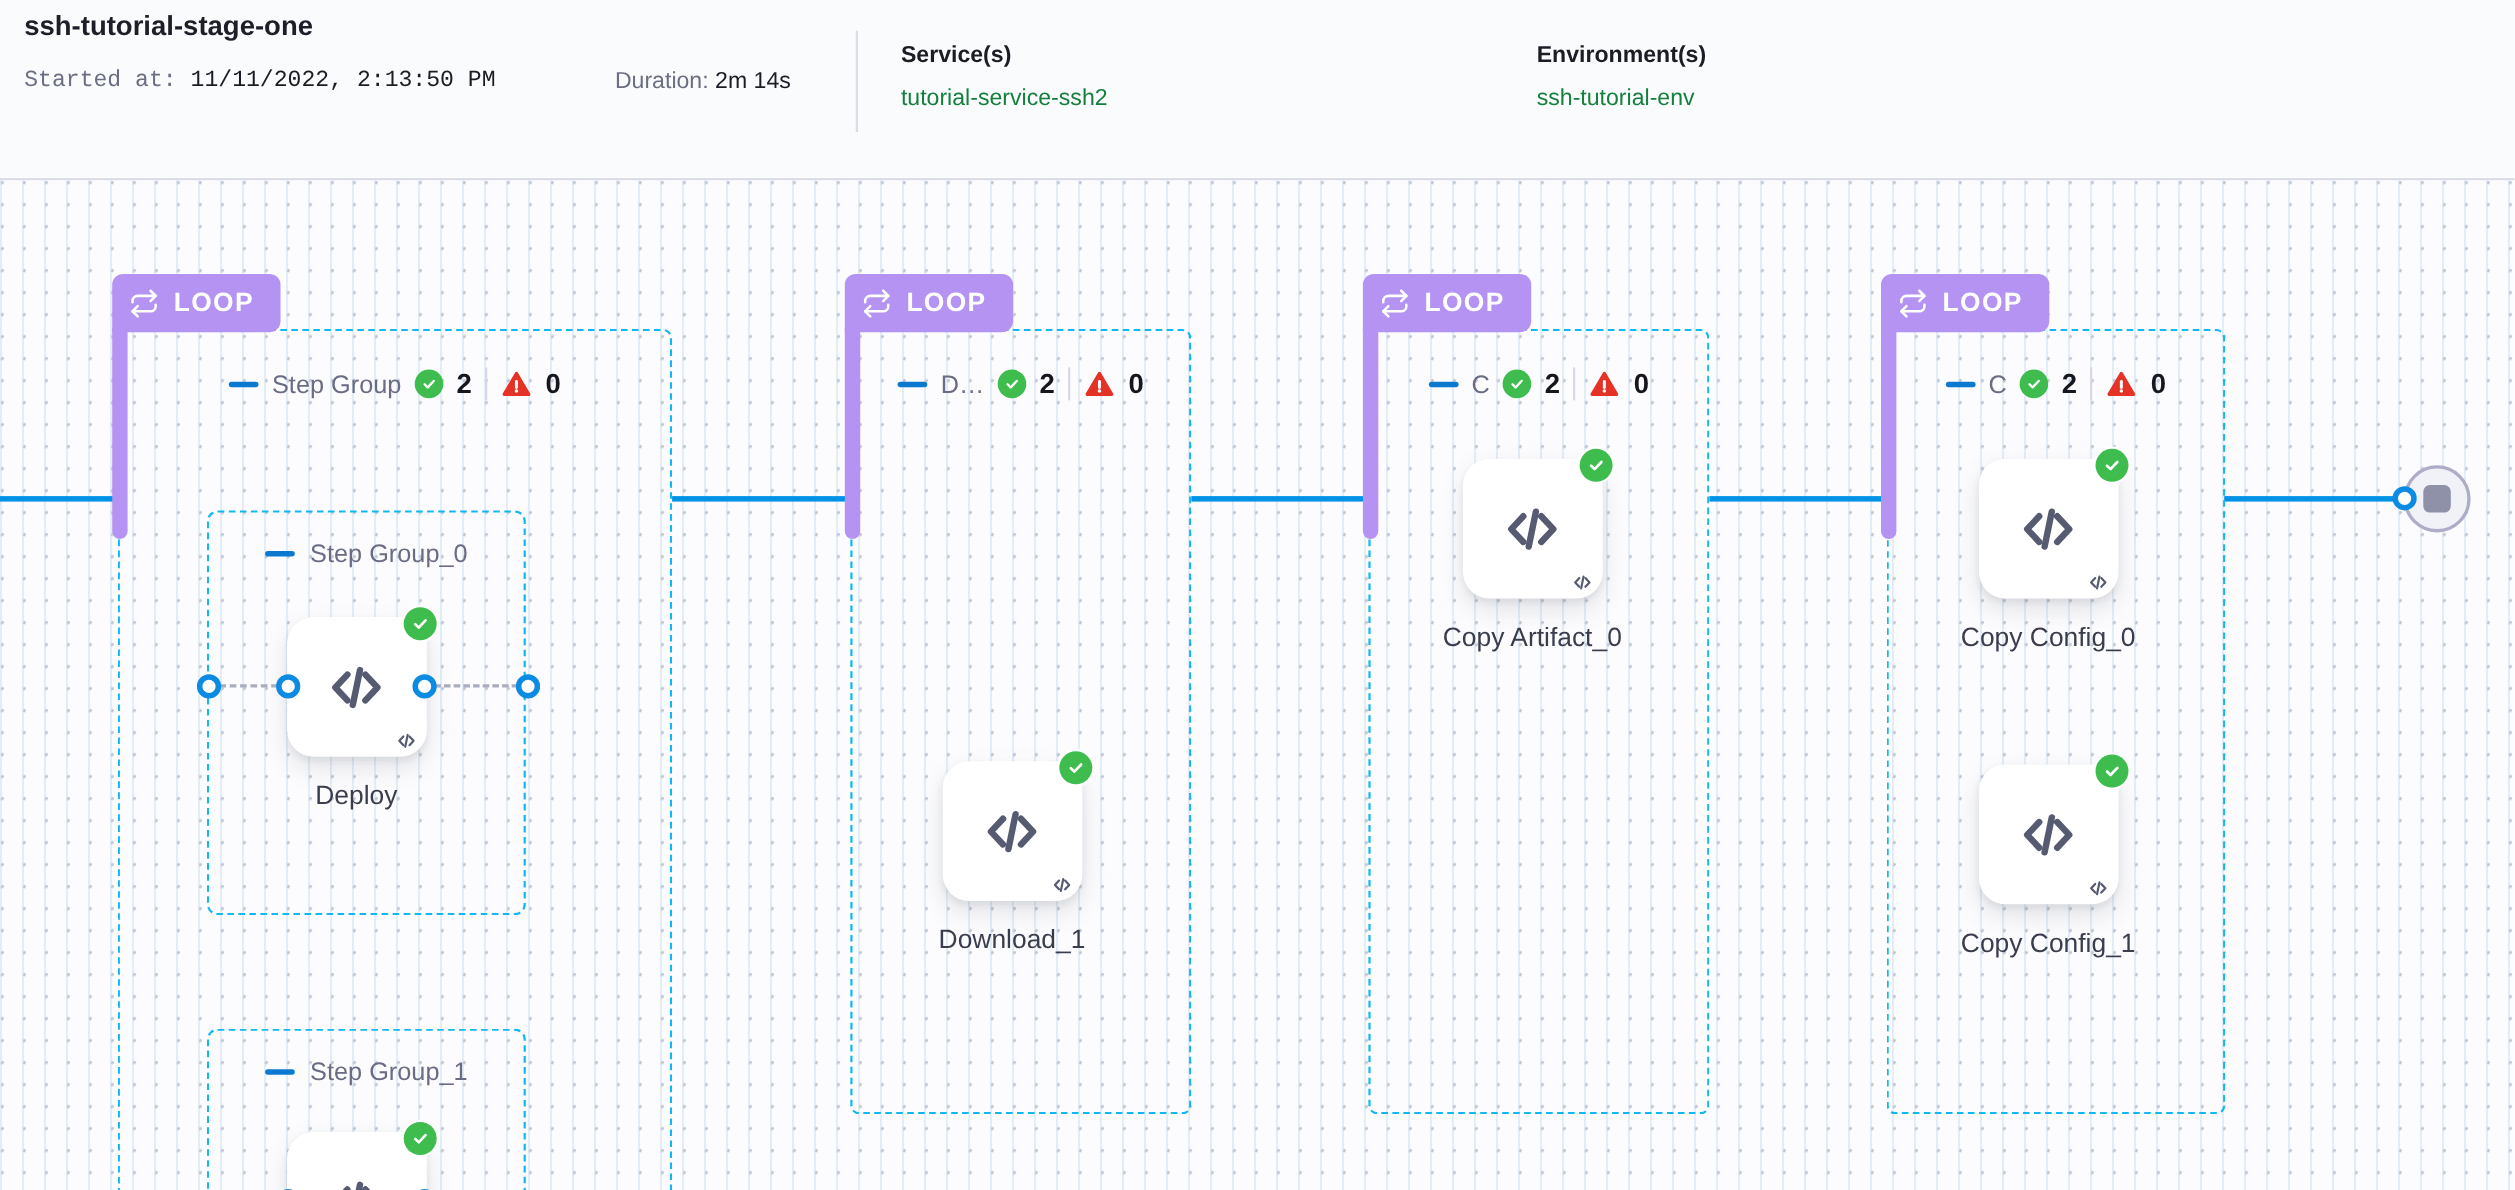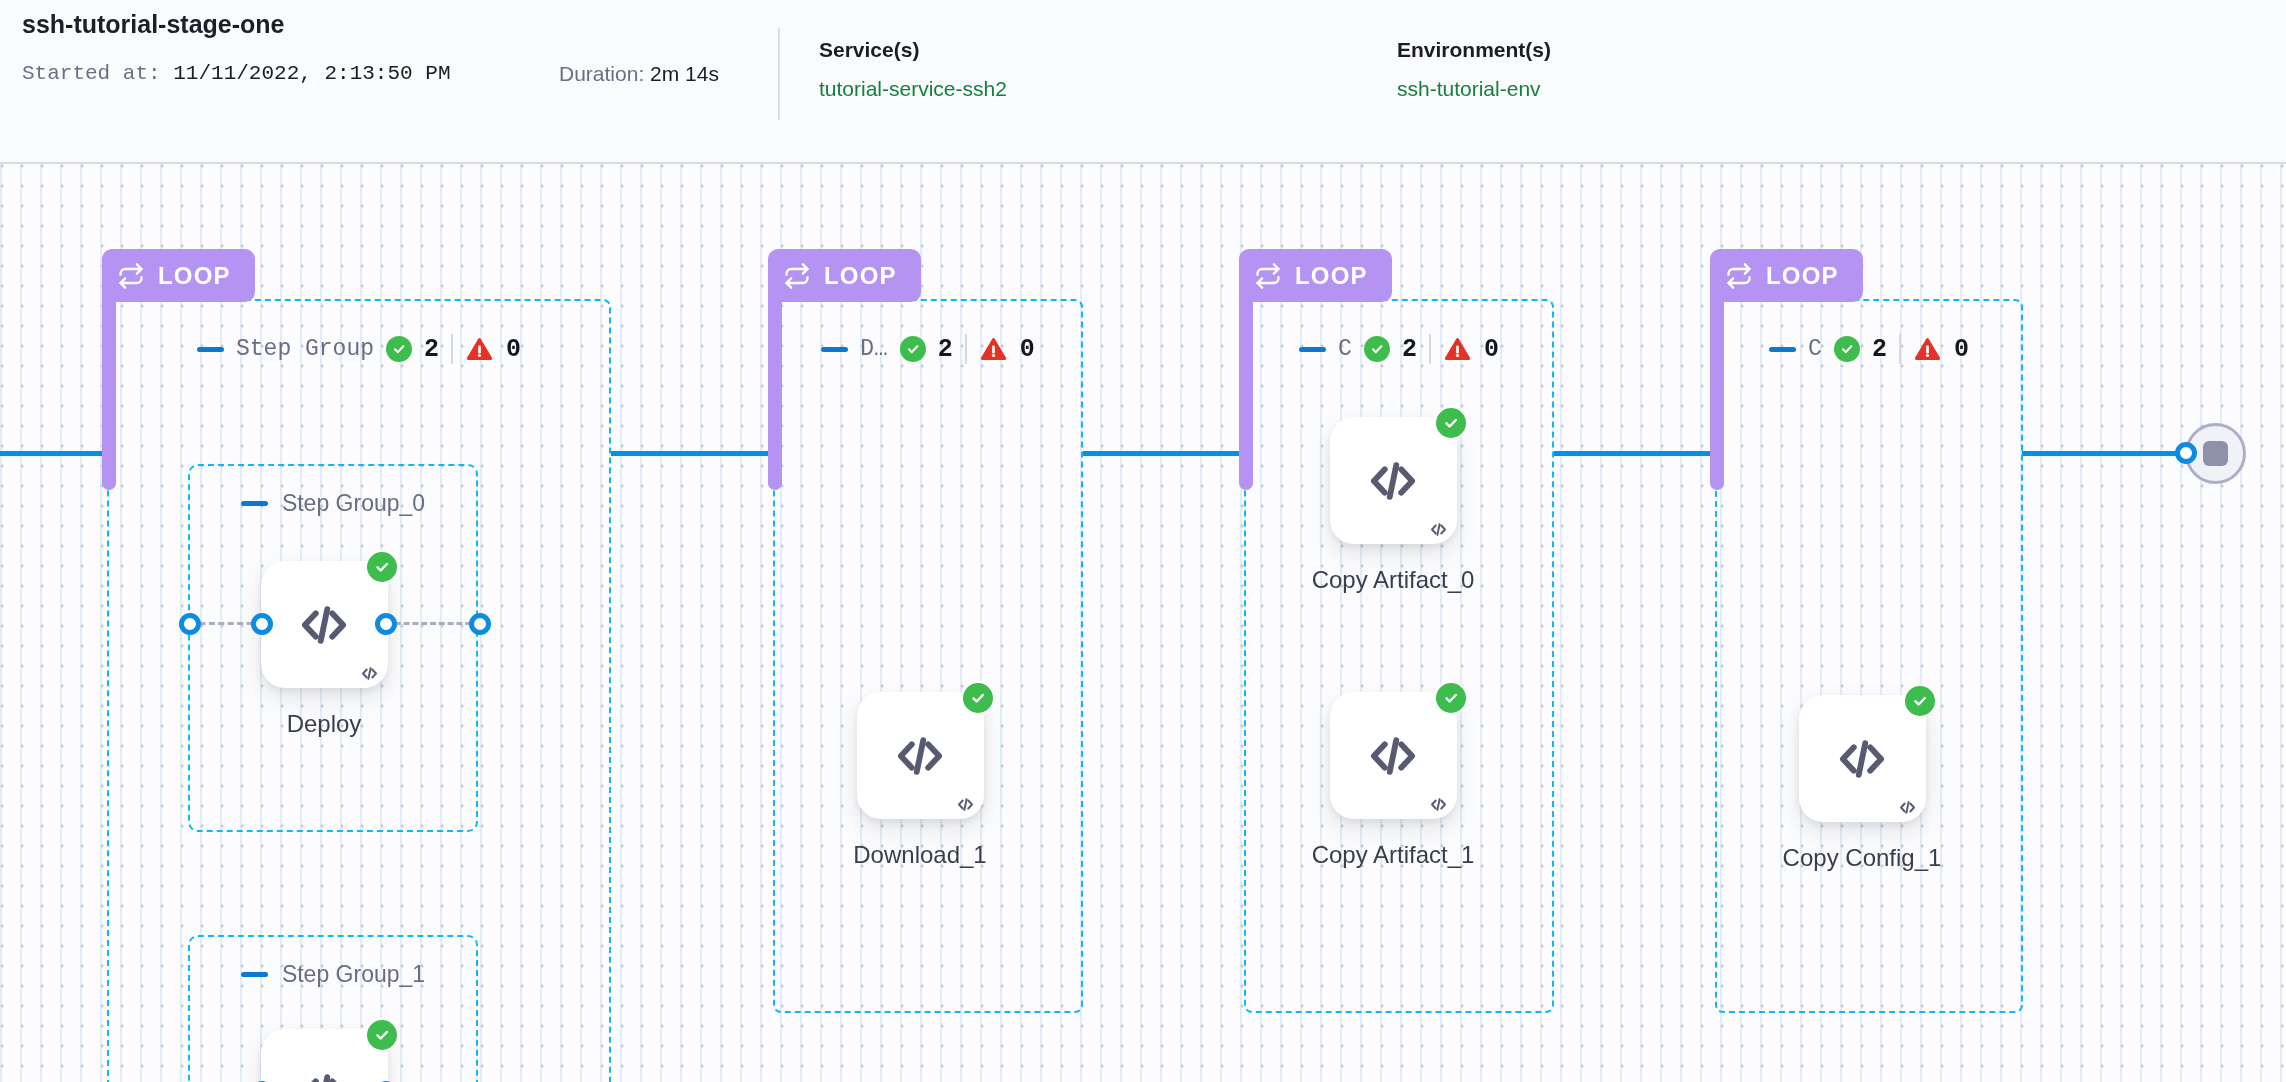--- a/index.html
+++ b/index.html
@@ -64,21 +64,20 @@
     background:#b493f2; border-radius:10px 10px 10px 0;
     display:flex; align-items:center; gap:13px; padding:0 24px 0 15px;
     color:#fff; font-size:24px; font-weight:700; letter-spacing:.05em;
   }
   .loop-badge svg { width:28px; height:28px; }
 
   .group-header {
     position:absolute; top:26px; left:0; right:0; height:44px;
     display:flex; align-items:center; justify-content:center; gap:12px;
     white-space:nowrap;
-    font-family:Liberation Mono, monospace;
   }
   .minus-icon { width:27px; height:5px; border-radius:3px; background:#0b79d0; flex:none; }
   .group-name { font-size:23px; color:#696c84; font-weight:500; }
   .count { font-size:25px; color:#16161f; font-weight:600; }
   .count-divider { width:2px; height:30px; background:#d7d8e4; }
   .check-badge {
     width:26px; height:26px; border-radius:50%; background:#3ebd4e; flex:none;
     display:flex; align-items:center; justify-content:center;
   }
   .check-badge svg { width:16px; height:16px; }
@@ -334,36 +333,20 @@
             <use href="#i-code"></use>
           </svg>
         <span class="step-check">
             <svg>
               <use href="#i-check"></use>
             </svg>
           </span>
       </div>
       <div class="step-label">Copy Artifact_0</div>
     </div>
-    <div class="node" style="left:37px; top:391px">
-      <div class="step-card">
-        <svg class="main-code">
-            <use href="#i-code"></use>
-          </svg>
-        <svg class="corner-code">
-            <use href="#i-code"></use>
-          </svg>
-        <span class="step-check">
-            <svg>
-              <use href="#i-check"></use>
-            </svg>
-          </span>
-      </div>
-      <div class="step-label">Copy Artifact_1</div>
-    </div>
   </div>
 
   <div class="loop-group" style="left:1715px; top:135px; width:308px; height:714px">
     <div class="loop-strip"></div>
     <div class="loop-badge">
       <svg>
           <use href="#i-loop"></use>
         </svg>
       <span>LOOP</span>
     </div>
@@ -375,20 +358,36 @@
             <use href="#i-check"></use>
           </svg>
         </span>
       <span class="count">2</span>
       <span class="count-divider"></span>
       <svg class="warn-badge">
           <use href="#i-warn"></use>
         </svg>
       <span class="count">0</span>
     </div>
+    <div class="node" style="left:35px; top:116px">
+      <div class="step-card">
+        <svg class="main-code">
+            <use href="#i-code"></use>
+          </svg>
+        <svg class="corner-code">
+            <use href="#i-code"></use>
+          </svg>
+        <span class="step-check">
+            <svg>
+              <use href="#i-check"></use>
+            </svg>
+          </span>
+      </div>
+      <div class="step-label">Copy Config_0</div>
+    </div>
     <div class="node" style="left:35px; top:394px">
       <div class="step-card">
         <svg class="main-code">
             <use href="#i-code"></use>
           </svg>
         <svg class="corner-code">
             <use href="#i-code"></use>
           </svg>
         <span class="step-check">
             <svg>

